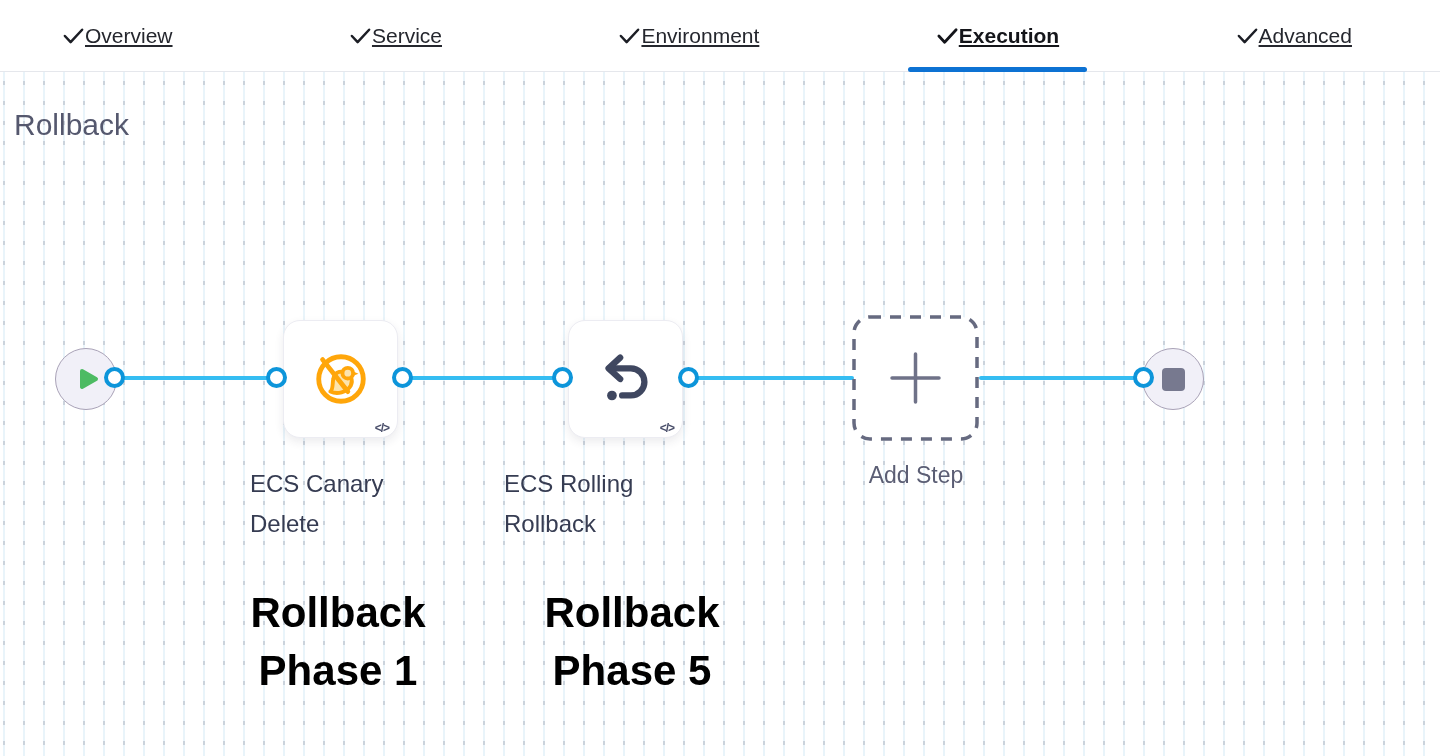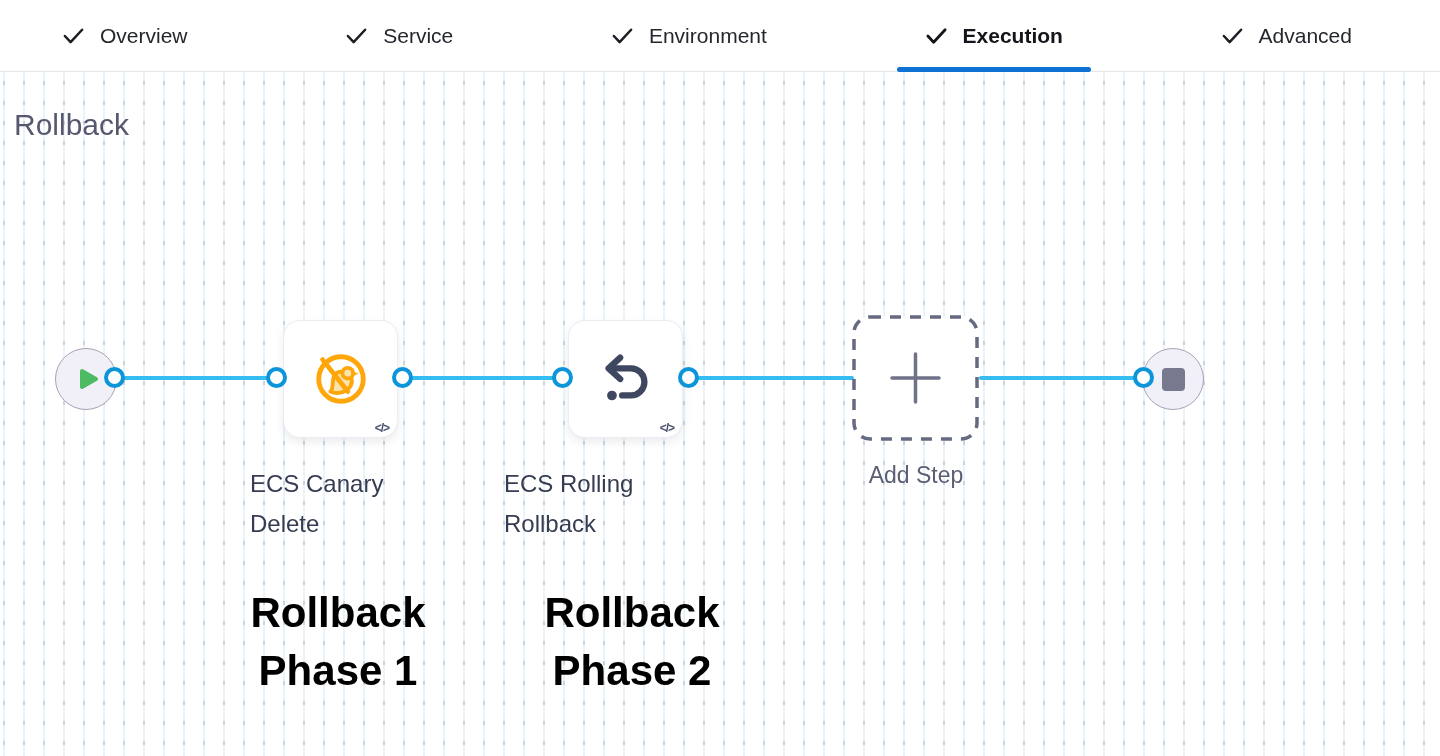--- a/index.html
+++ b/index.html
@@ -7,22 +7,22 @@
   .screen { position:relative; width:1440px; height:756px; background:#fff; overflow:hidden; }
 
   
   .tabbar {
     position:absolute; top:0; left:0; width:1440px; height:72px;
     background:#fff; border-bottom:1px solid #e5e7ec;
     display:flex; align-items:stretch; justify-content:space-between;
     padding:0 58px 0 32px; z-index:6;
   }
   .tab {
-    position:relative; display:flex; align-items:center; gap:15px;
-    padding:0 30px; font-size:21px; color:#25272e; cursor:pointer; white-space:nowrap;
+    position:relative; display:flex; align-items:center; 
+    padding:0 30px; font-size:21px; color:#25272e; cursor:pointer; white-space:nowrap;text-decoration:underline;
   }
   .tab.active { font-weight:700; color:#14151a; }
   .tab .check-svg { width:23px; height:23px; display:block; }
   .tab-underline {
     position:absolute; left:2px; right:2px; bottom:-1px; height:5px;
     background:#0d72d3; border-radius:3px;
   }
 
   
   .canvas {
@@ -157,21 +157,21 @@
 
     <div class="step-node" style="left:568px;">
       <svg width="62" height="62" viewBox="0 0 64 64" fill="none">
         <path d="M15 21 H37 a14 14 0 0 1 0 28 H28" stroke="#3f4760" stroke-width="6.5" stroke-linecap="round" stroke-linejoin="round"></path>
         <path d="M26 10 L14 21 L26 32" stroke="#3f4760" stroke-width="6.5" stroke-linecap="round" stroke-linejoin="round"></path>
         <circle cx="17.5" cy="49" r="5" fill="#3f4760"></circle>
       </svg>
       <span class="step-badge">&lt;/&gt;</span>
     </div>
     <div class="step-label" style="left:504px; top:392px;">ECS Rolling Rollback</div>
-    <div class="annotation" style="left:512px; top:488px;">Rollback Phase 2</div>
+    <div class="annotation" style="left:512px; top:488px;">Rollback Phase 5</div>
 
     <div class="add-step-box">
       <svg width="127" height="126" viewBox="0 0 127 126">
         <rect x="2" y="2" width="123" height="122" rx="16" fill="#ffffff" stroke="#666a80" stroke-width="3.5" stroke-dasharray="11 9"></rect>
         <g stroke="#6f7288" stroke-width="3.5" stroke-linecap="round">
           <line x1="40" y1="63" x2="87" y2="63"></line>
           <line x1="63.5" y1="39" x2="63.5" y2="87"></line>
         </g>
       </svg>
     </div>

